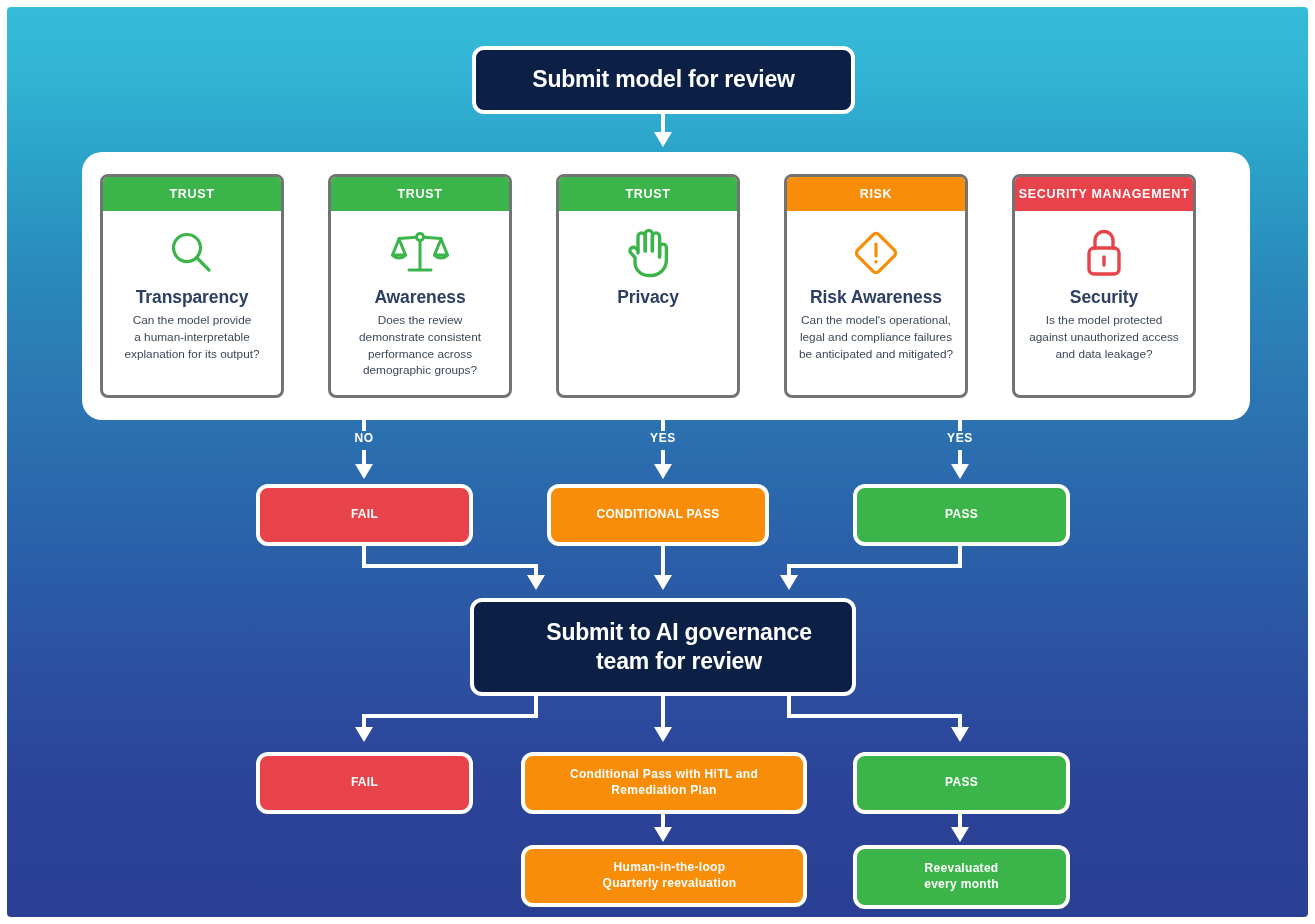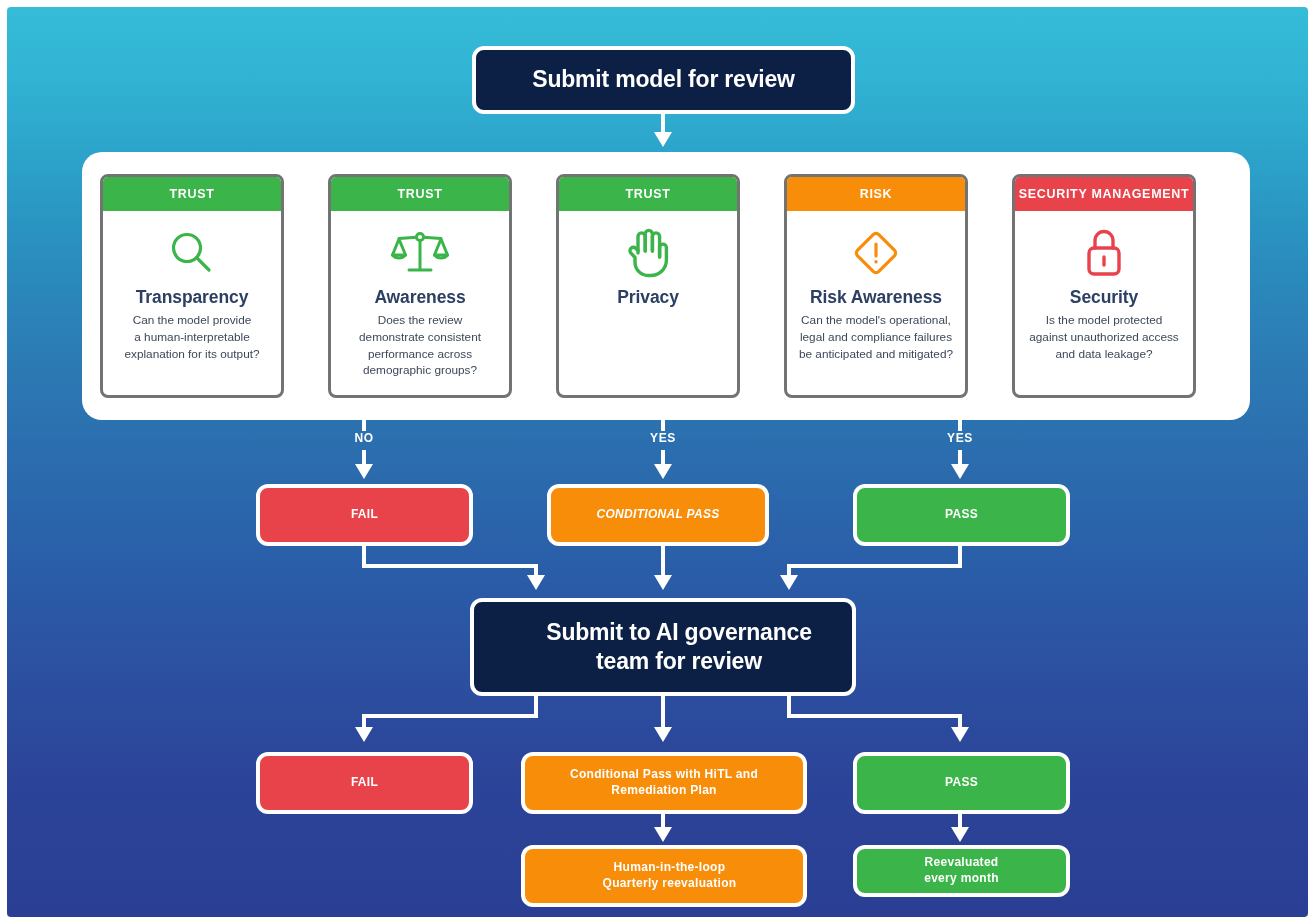--- a/index.html
+++ b/index.html
@@ -297,21 +297,21 @@
   <div class="arrowhead" style="left:647px; top:457px;"></div>
 
   <div class="ln" style="left:951px; top:413px; width:4px; height:11px;"></div>
   <div class="edge-label" style="left:921px; top:424px; width:64px;">YES</div>
   <div class="ln" style="left:951px; top:443px; width:4px; height:16px;"></div>
   <div class="arrowhead" style="left:944px; top:457px;"></div>
 
   <div class="pill fail" style="left:249px; top:477px; width:217px; height:62px;">
     <span>FAIL</span>
   </div>
-  <div class="pill cond" style="left:540px; top:477px; width:222px; height:62px;font-style:italic;">
+  <div class="pill cond" style="left:540px; top:477px; width:222px; height:62px;">
     <span>CONDITIONAL PASS</span>
   </div>
   <div class="pill pass" style="left:846px; top:477px; width:217px; height:62px;">
     <span>PASS</span>
   </div>
 
   <div class="ln" style="left:355px; top:539px; width:4px; height:22px;"></div>
   <div class="ln" style="left:355px; top:557px; width:176px; height:4px;"></div>
   <div class="ln" style="left:527px; top:557px; width:4px; height:13px;"></div>
   <div class="arrowhead" style="left:520px; top:568px;"></div>
@@ -356,18 +356,18 @@
   <div class="ln" style="left:654px; top:807px; width:4px; height:15px;"></div>
   <div class="arrowhead" style="left:647px; top:820px;"></div>
 
   <div class="ln" style="left:951px; top:807px; width:4px; height:15px;"></div>
   <div class="arrowhead" style="left:944px; top:820px;"></div>
 
   <div class="pill cond" style="left:514px; top:838px; width:286px; height:62px; white-space:pre-line;padding-left:21px;">
     <span>Human-in-the-loop
 Quarterly reevaluation</span>
   </div>
-  <div class="pill pass" style="left:846px; top:838px; width:217px; height:52px; white-space:pre-line;">
+  <div class="pill pass" style="left:846px; top:838px; width:217px; height:64px; white-space:pre-line;">
     <span>Reevaluated
 every month</span>
   </div>
 
 </div>
 
 </body></html>

